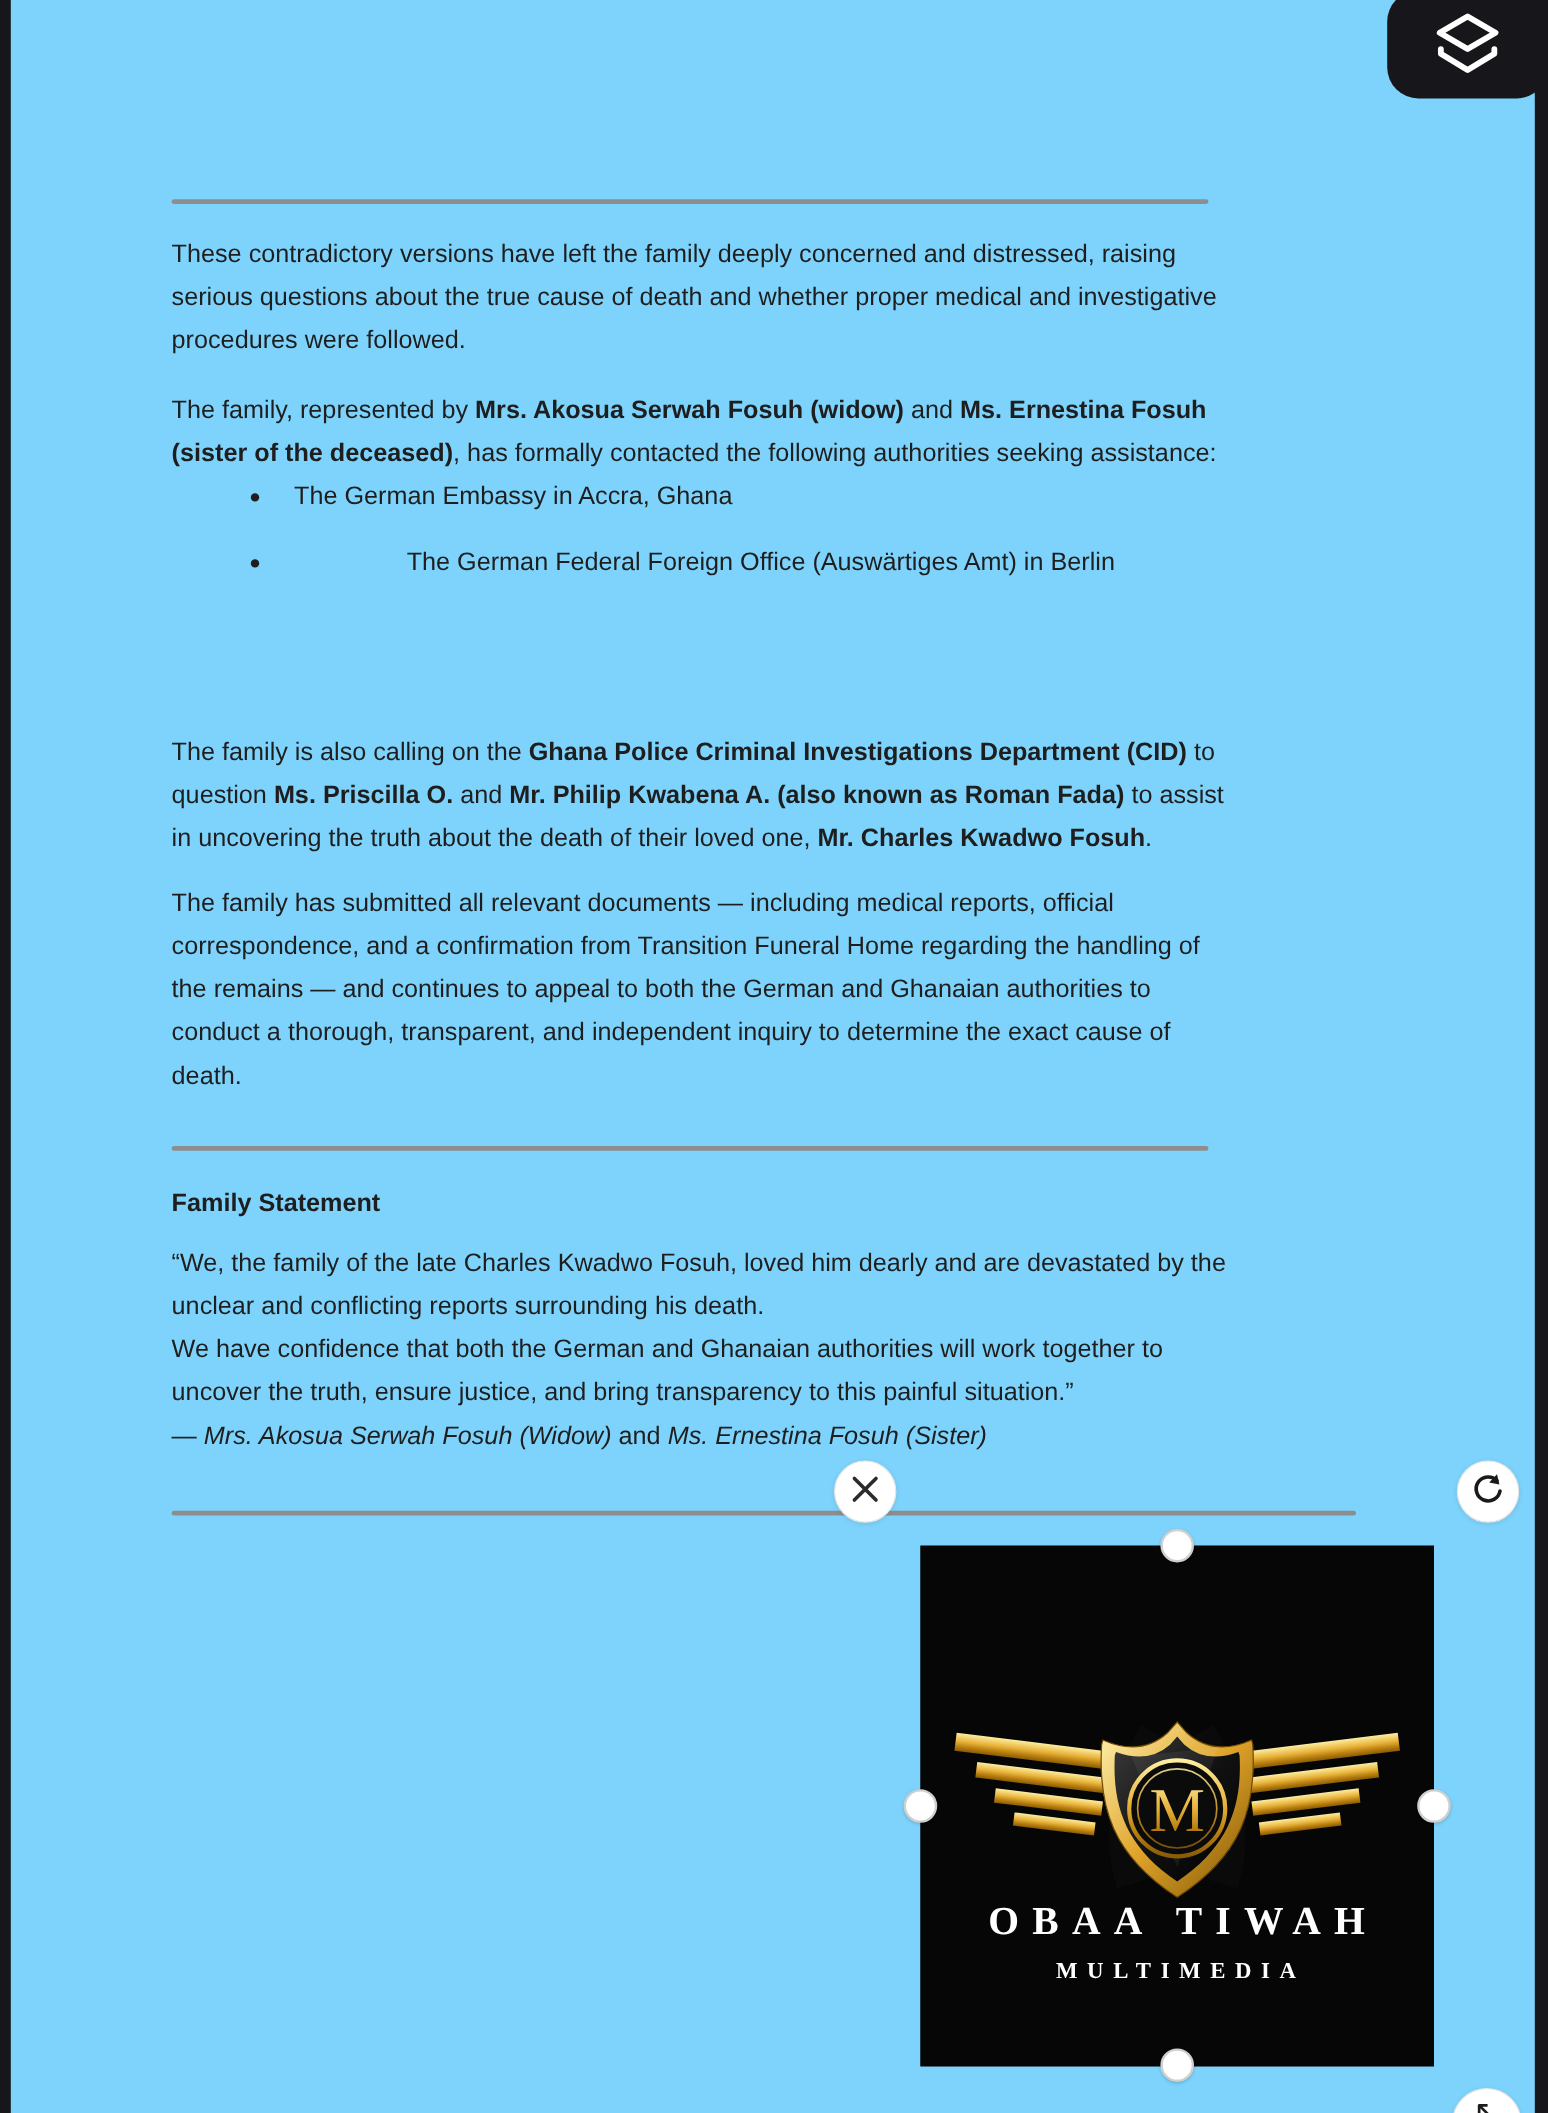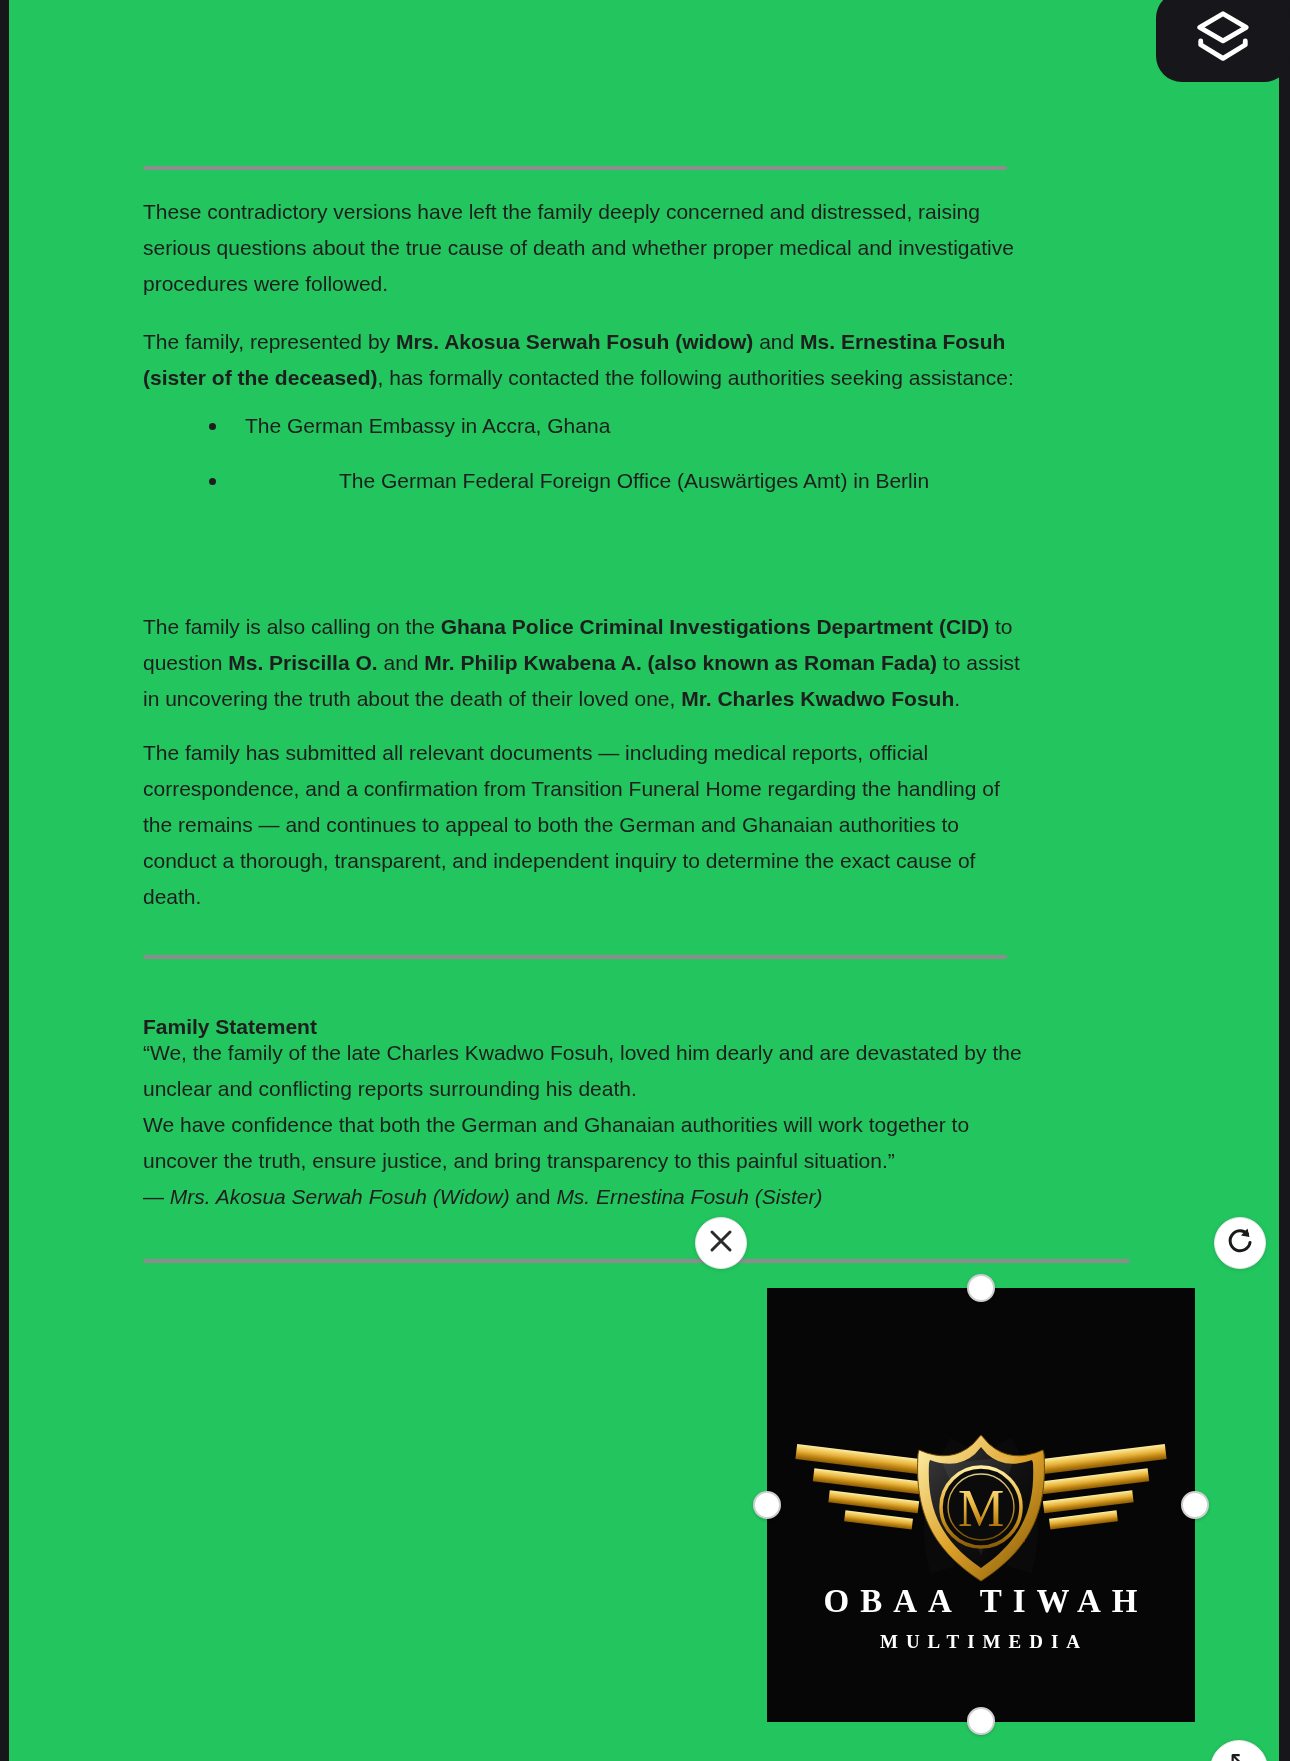--- a/index.html
+++ b/index.html
@@ -1,16 +1,16 @@
 <!DOCTYPE html>
 <html><head>
 <meta charset="utf-8">
 <style>
   html,body{margin:0;padding:0;background:#e9e9e9;}
-  .screen{position:relative;width:1290px;height:1761px;background:#22c55e;overflow:hidden;
+  .screen{position:relative;width:1290px;height:1761px;background:#7dd3fc;overflow:hidden;
           font-family:"Liberation Sans",sans-serif;color:#1e1e1e;}
   .edge{position:absolute;top:0;bottom:0;background:#17171b;z-index:1;}
   .edge.left{left:0;width:9px;}
   .edge.right{right:0;width:11px;}
 
   
   .layers-btn{position:absolute;left:1156px;top:-8px;width:134px;height:90px;background:#17171b;
               border-radius:26px;z-index:6;display:flex;align-items:center;justify-content:center;cursor:pointer;}
   .layers-btn svg{margin-top:4px;}
 
@@ -63,38 +63,38 @@
       </svg>
     </span>
   </div>
 
   <div class="rule" style="left:143px;top:166px;width:864px;"></div>
 
   <p class="doc-block" style="top:194px;"><span>These contradictory versions have left the family deeply concerned and distressed, raising serious questions about the true cause of death and whether proper medical and investigative procedures were followed.</span></p>
 
   <p class="doc-block" style="top:324px;"><span>The family, represented by </span><span class="b">Mrs. Akosua Serwah Fosuh (widow)</span><span> and </span><span class="b">Ms. Ernestina Fosuh (sister of the deceased)</span><span>, has formally contacted the following authorities seeking assistance:</span></p>
 
-  <div class="doc-block bullets" style="top:408px;">
+  <div class="doc-block bullets" style="top:396px;">
     <div class="bullet-row">
       <span class="dot"></span>
       <span>The German Embassy in Accra, Ghana</span>
     </div>
     <div class="bullet-row">
       <span class="dot"></span>
       <span>The German Federal Foreign Office (Auswärtiges Amt) in Berlin</span>
     </div>
   </div>
 
   <p class="doc-block" style="top:609px;"><span>The family is also calling on the </span><span class="b">Ghana Police Criminal Investigations Department (CID)</span><span> to question </span><span class="b">Ms. Priscilla O.</span><span> and </span><span class="b">Mr. Philip Kwabena A. (also known as Roman Fada)</span><span> to assist in uncovering the truth about the death of their loved one, </span><span class="b">Mr. Charles Kwadwo Fosuh</span><span>.</span></p>
 
   <p class="doc-block" style="top:735px;"><span>The family has submitted all relevant documents — including medical reports, official correspondence, and a confirmation from Transition Funeral Home regarding the handling of the remains — and continues to appeal to both the German and Ghanaian authorities to conduct a thorough, transparent, and independent inquiry to determine the exact cause of death.</span></p>
 
   <div class="rule" style="left:143px;top:955px;width:864px;"></div>
 
-  <h3 class="doc-block" style="top:985px;margin-top:24px;">Family Statement</h3>
+  <h3 class="doc-block" style="top:985px;">Family Statement</h3>
 
   <p class="doc-block" style="top:1035px;"><span>“We, the family of the late Charles Kwadwo Fosuh, loved him dearly and are devastated by the unclear and conflicting reports surrounding his death.</span><br><span>We have confidence that both the German and Ghanaian authorities will work together to uncover the truth, ensure justice, and bring transparency to this painful situation.”</span><br><span>— </span><span class="i">Mrs. Akosua Serwah Fosuh (Widow)</span><span> and </span><span class="i">Ms. Ernestina Fosuh (Sister)</span></p>
 
   <div class="rule" style="left:143px;top:1259px;width:987px;"></div>
 
   <h3 class="doc-block" style="top:1368px;text-align:right;">Media Contact</h3>
 
 
   <div class="logo-img">
     <svg width="428" height="434" viewBox="0 0 428 434">

